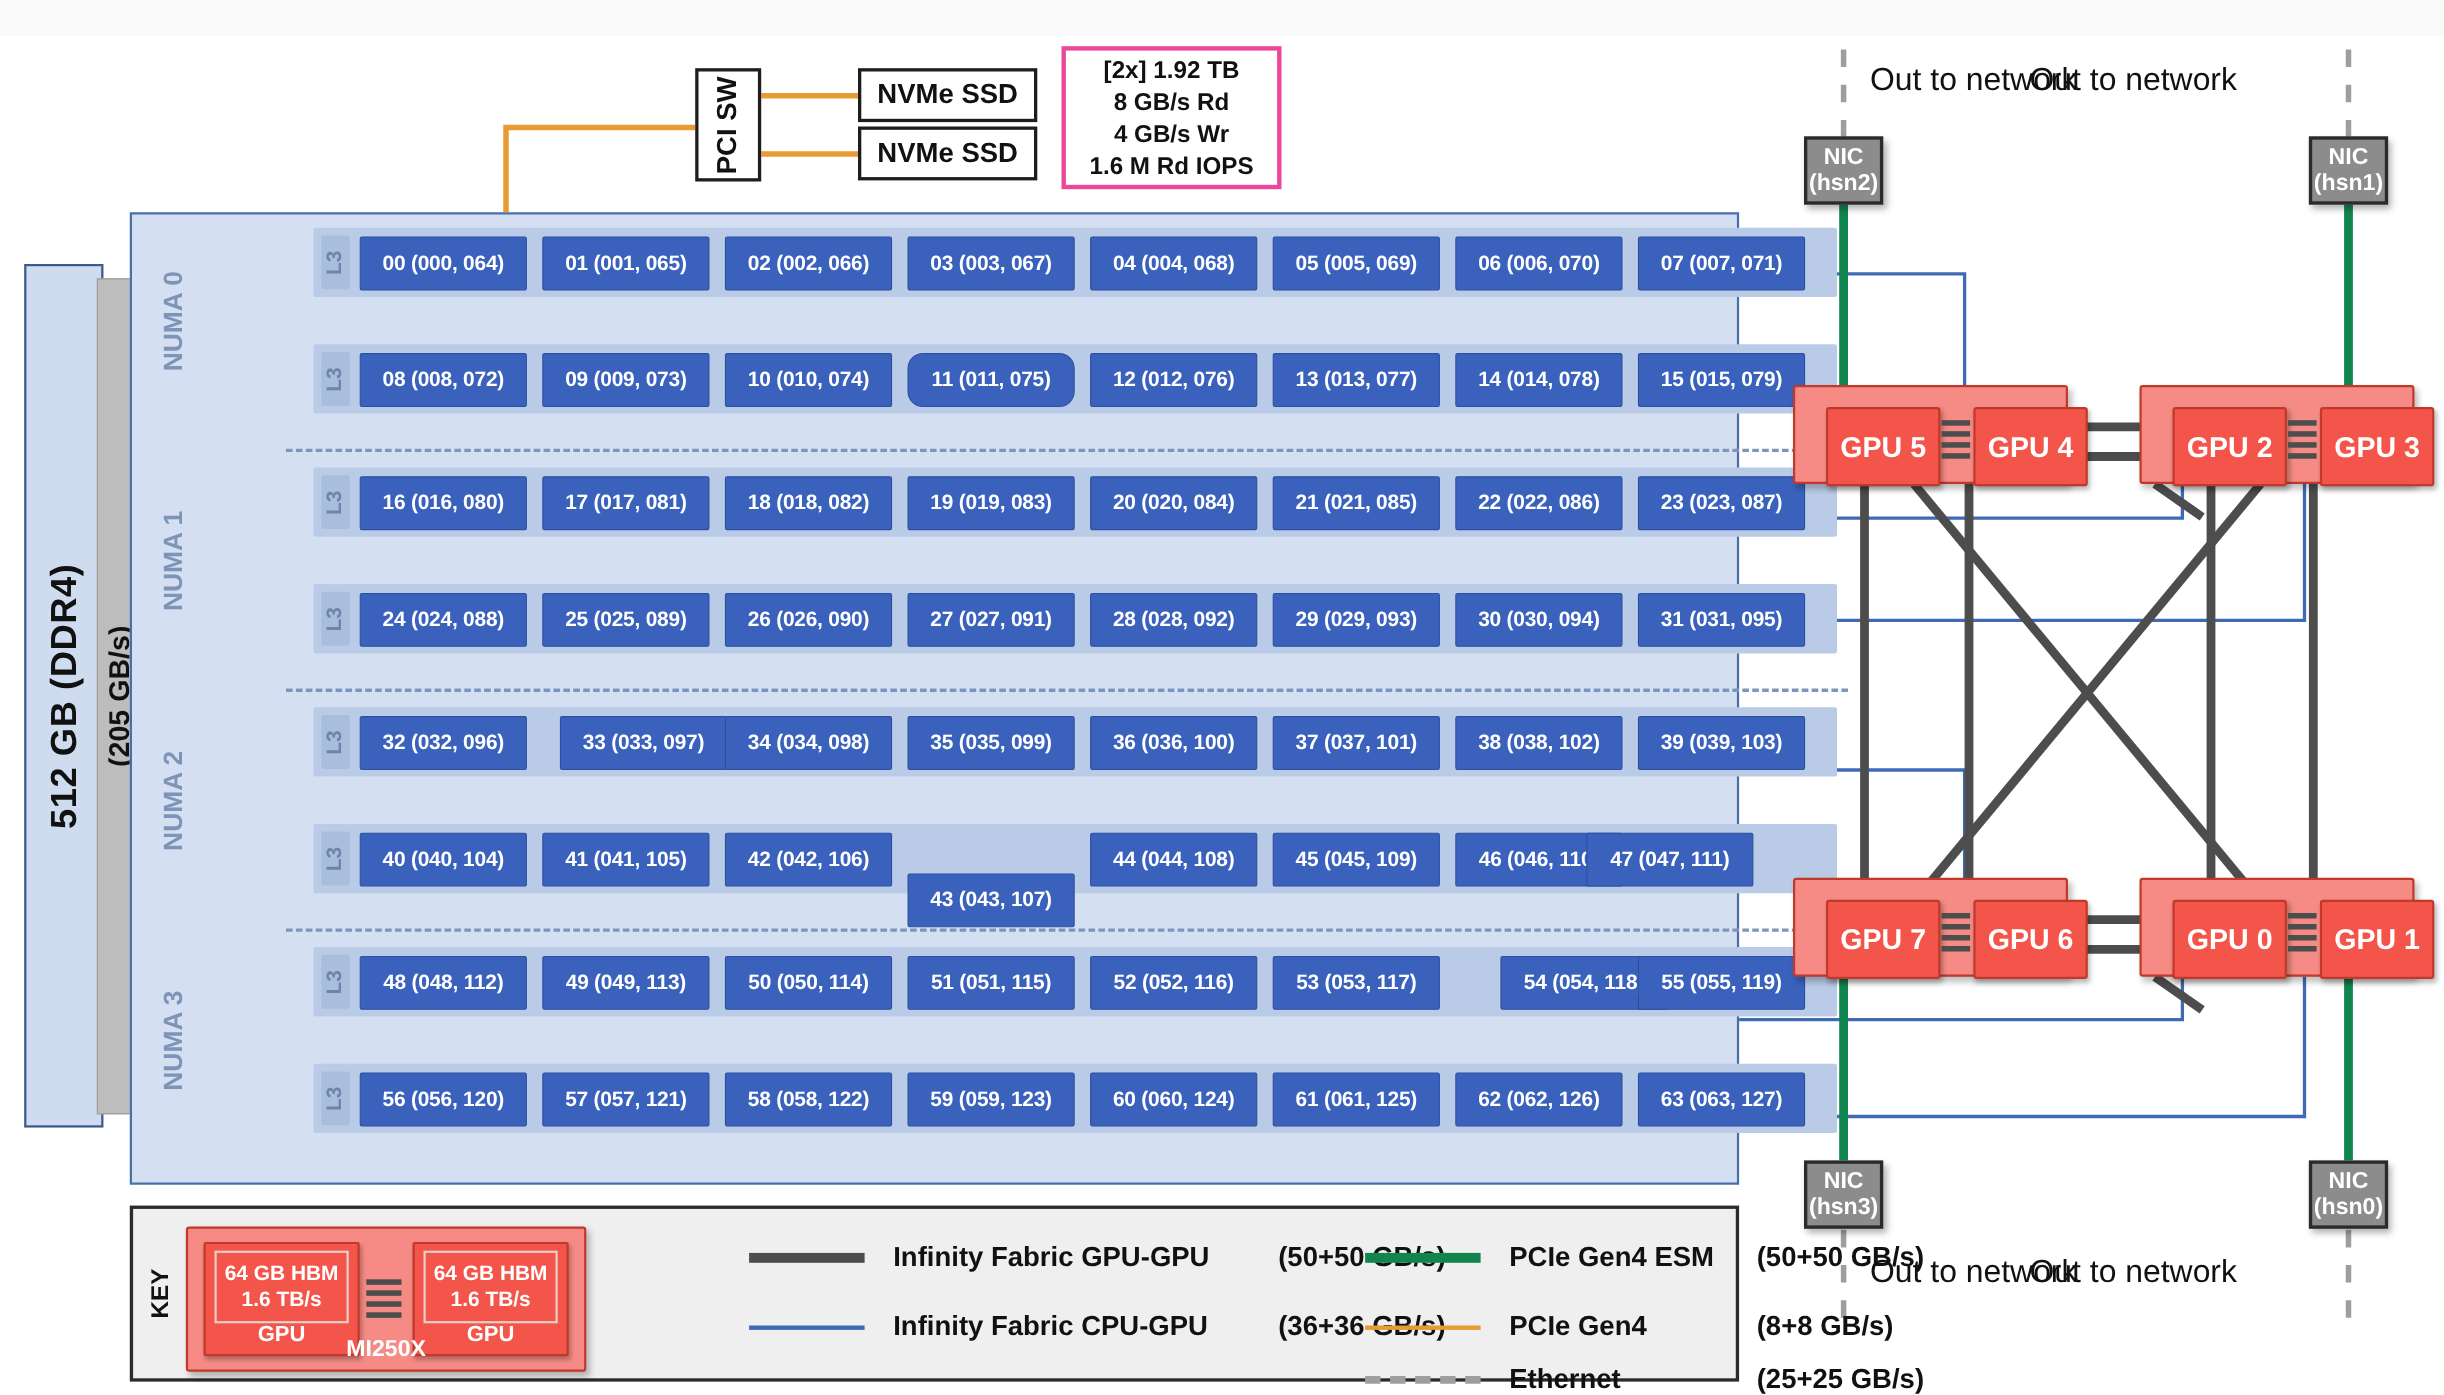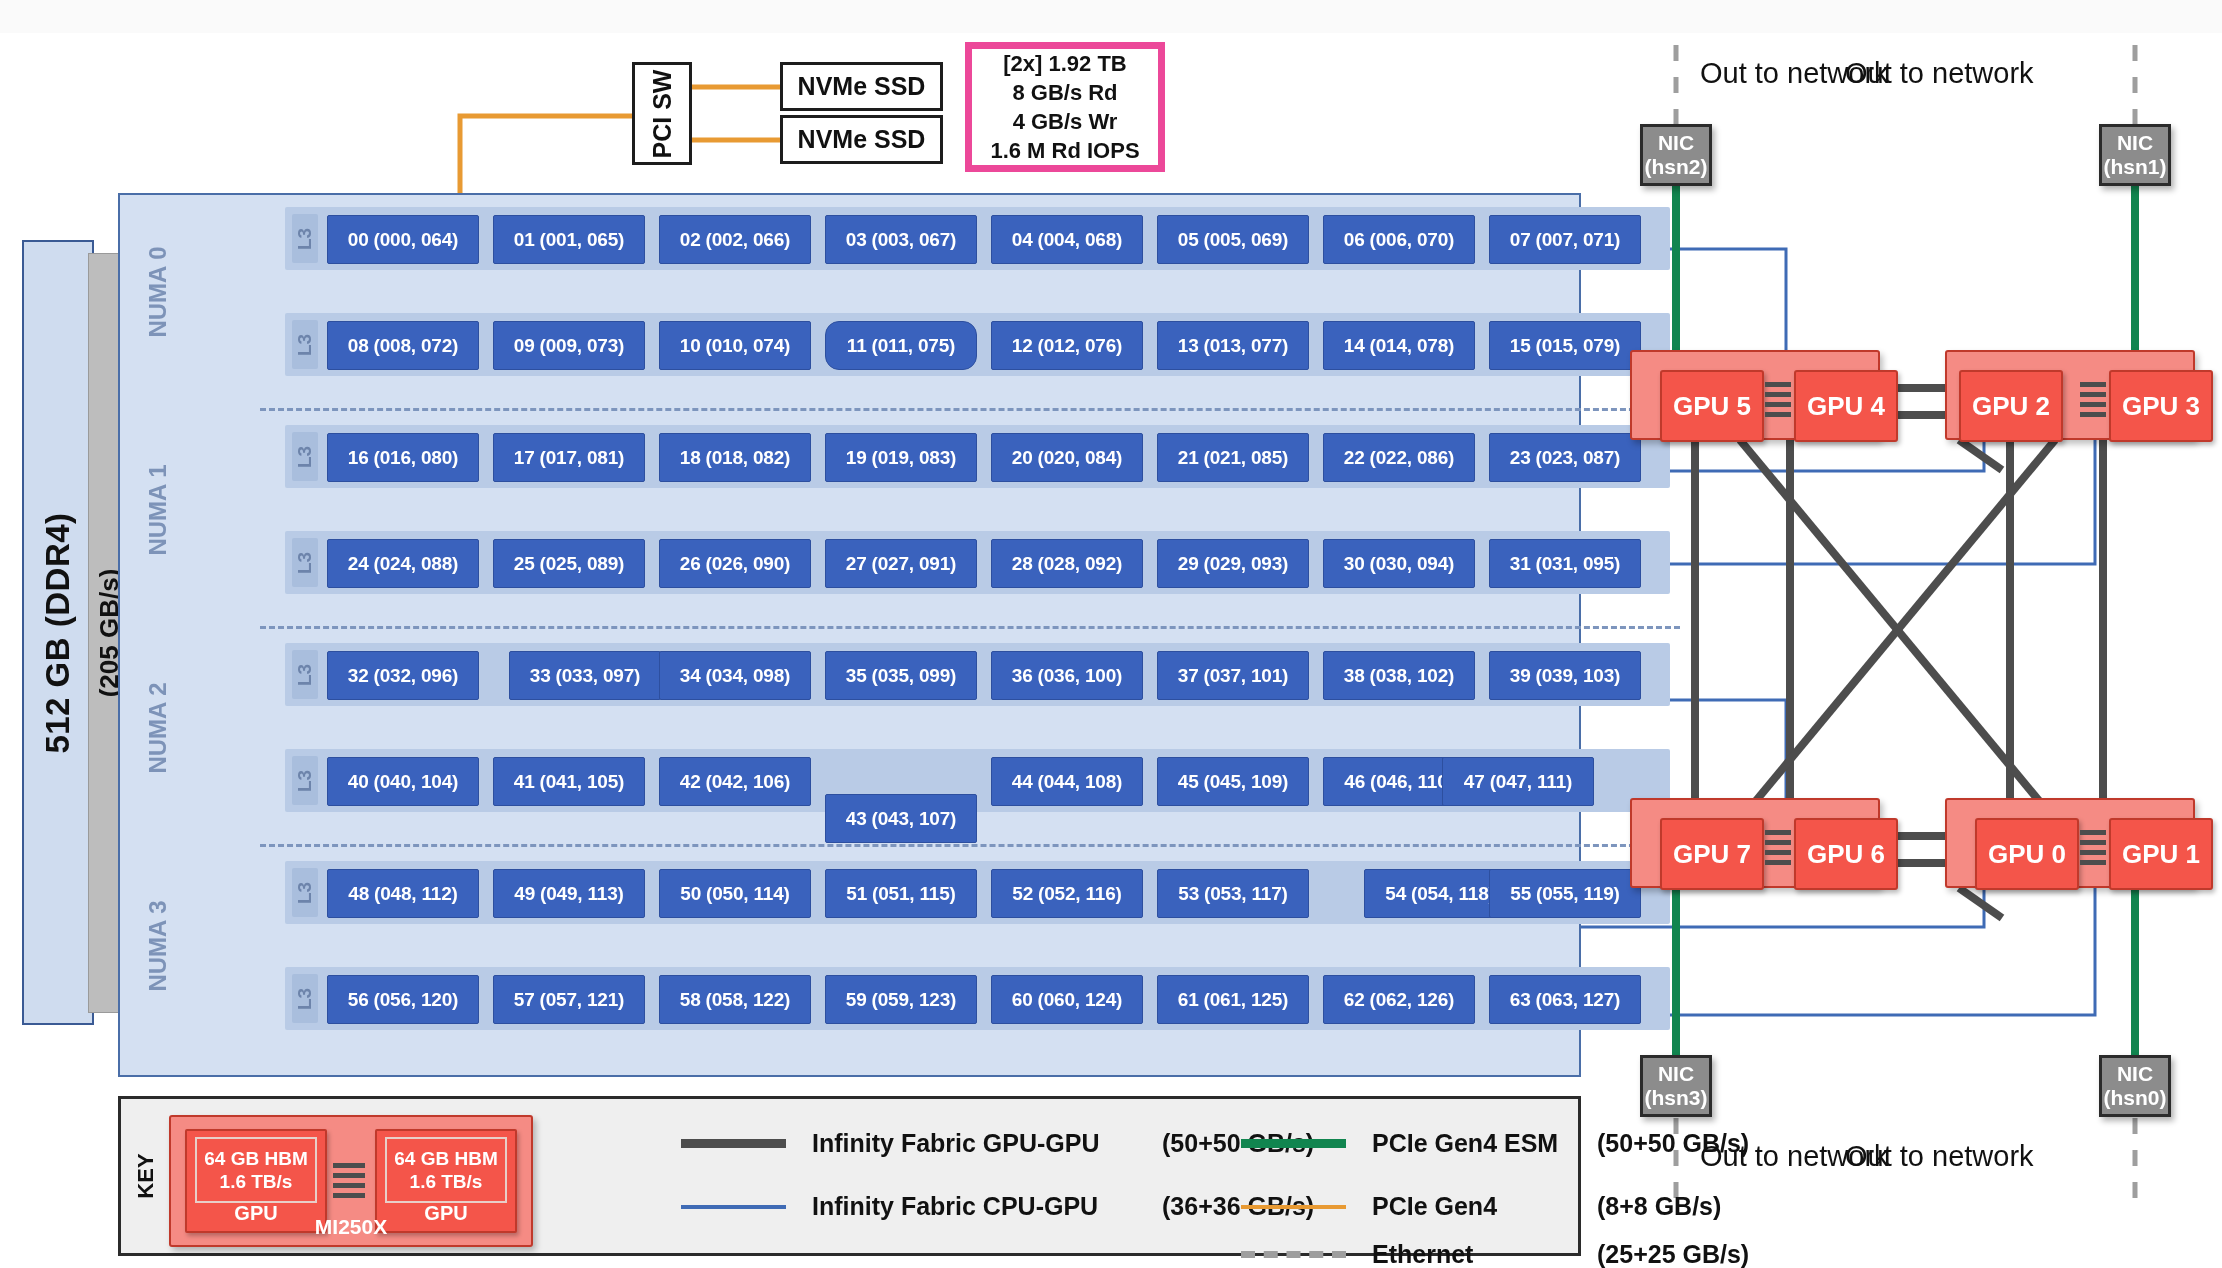--- a/index.html
+++ b/index.html
@@ -80,21 +80,21 @@
     transform:translate(-50%,-50%) rotate(-90deg);
     white-space:nowrap; font-size:25px; font-weight:700; color:#111;
   }
   .nvme {
     width:163px; height:49px; background:#ffffff; border:3px solid #1d1d1d;
     display:flex; align-items:center; justify-content:center;
     font-size:25px; font-weight:700; color:#111;
   }
   .statbox {
     left:965px; top:42px; width:200px; height:130px;
-    background:#ffffff; border:7px solid #ec4899;
+    background:#ffffff; border:4px solid #ec4899;
     display:flex; flex-direction:column; align-items:center; justify-content:center;
     font-size:22px; font-weight:700; color:#111; line-height:1.32;
   }
 
   
   .mi250 {
     background:#f58b84; border:2px solid #c0392b; border-radius:3px;
     box-shadow:3px 4px 6px rgba(0,0,0,0.25);
   }
   .gpu {
@@ -372,21 +372,21 @@
         <i></i>
         <i></i>
         <i></i>
     </div>
     <div class="gpu" style="left:162px; top:18px; width:100px; height:68px;">
       <span>GPU 4</span>
     </div>
   </div>
 
   <div class="mi250 abs" style="left:1945px; top:350px; width:250px; height:90px;">
-    <div class="gpu" style="left:12px; top:18px; width:100px; height:68px;">
+    <div class="gpu" style="left:28px; top:18px; width:100px; height:68px;">
       <span>GPU 2</span>
     </div>
     <div class="ifbars" style="left:133px; top:30px; width:26px;">
       <i></i>
         <i></i>
         <i></i>
         <i></i>
     </div>
     <div class="gpu" style="left:162px; top:18px; width:100px; height:68px;">
       <span>GPU 3</span>

